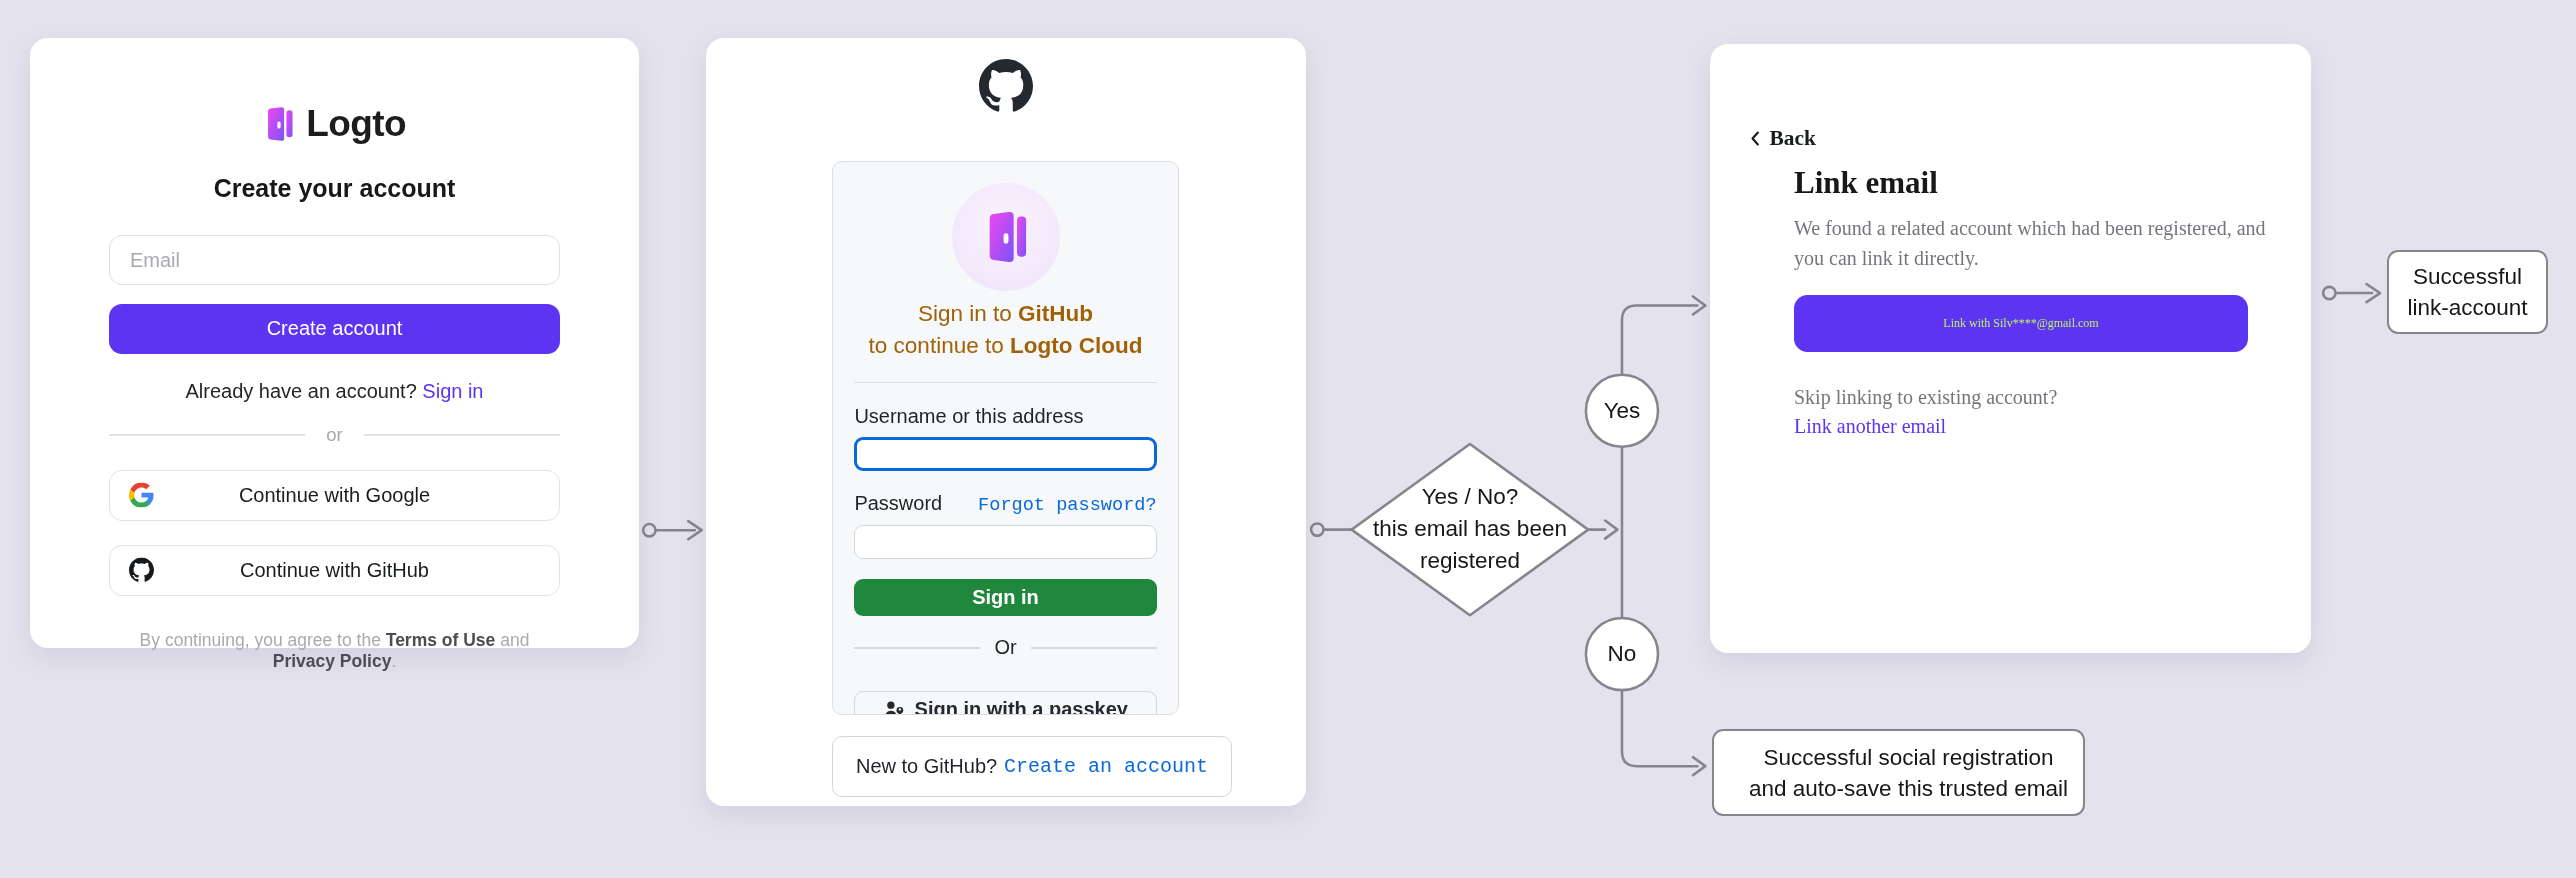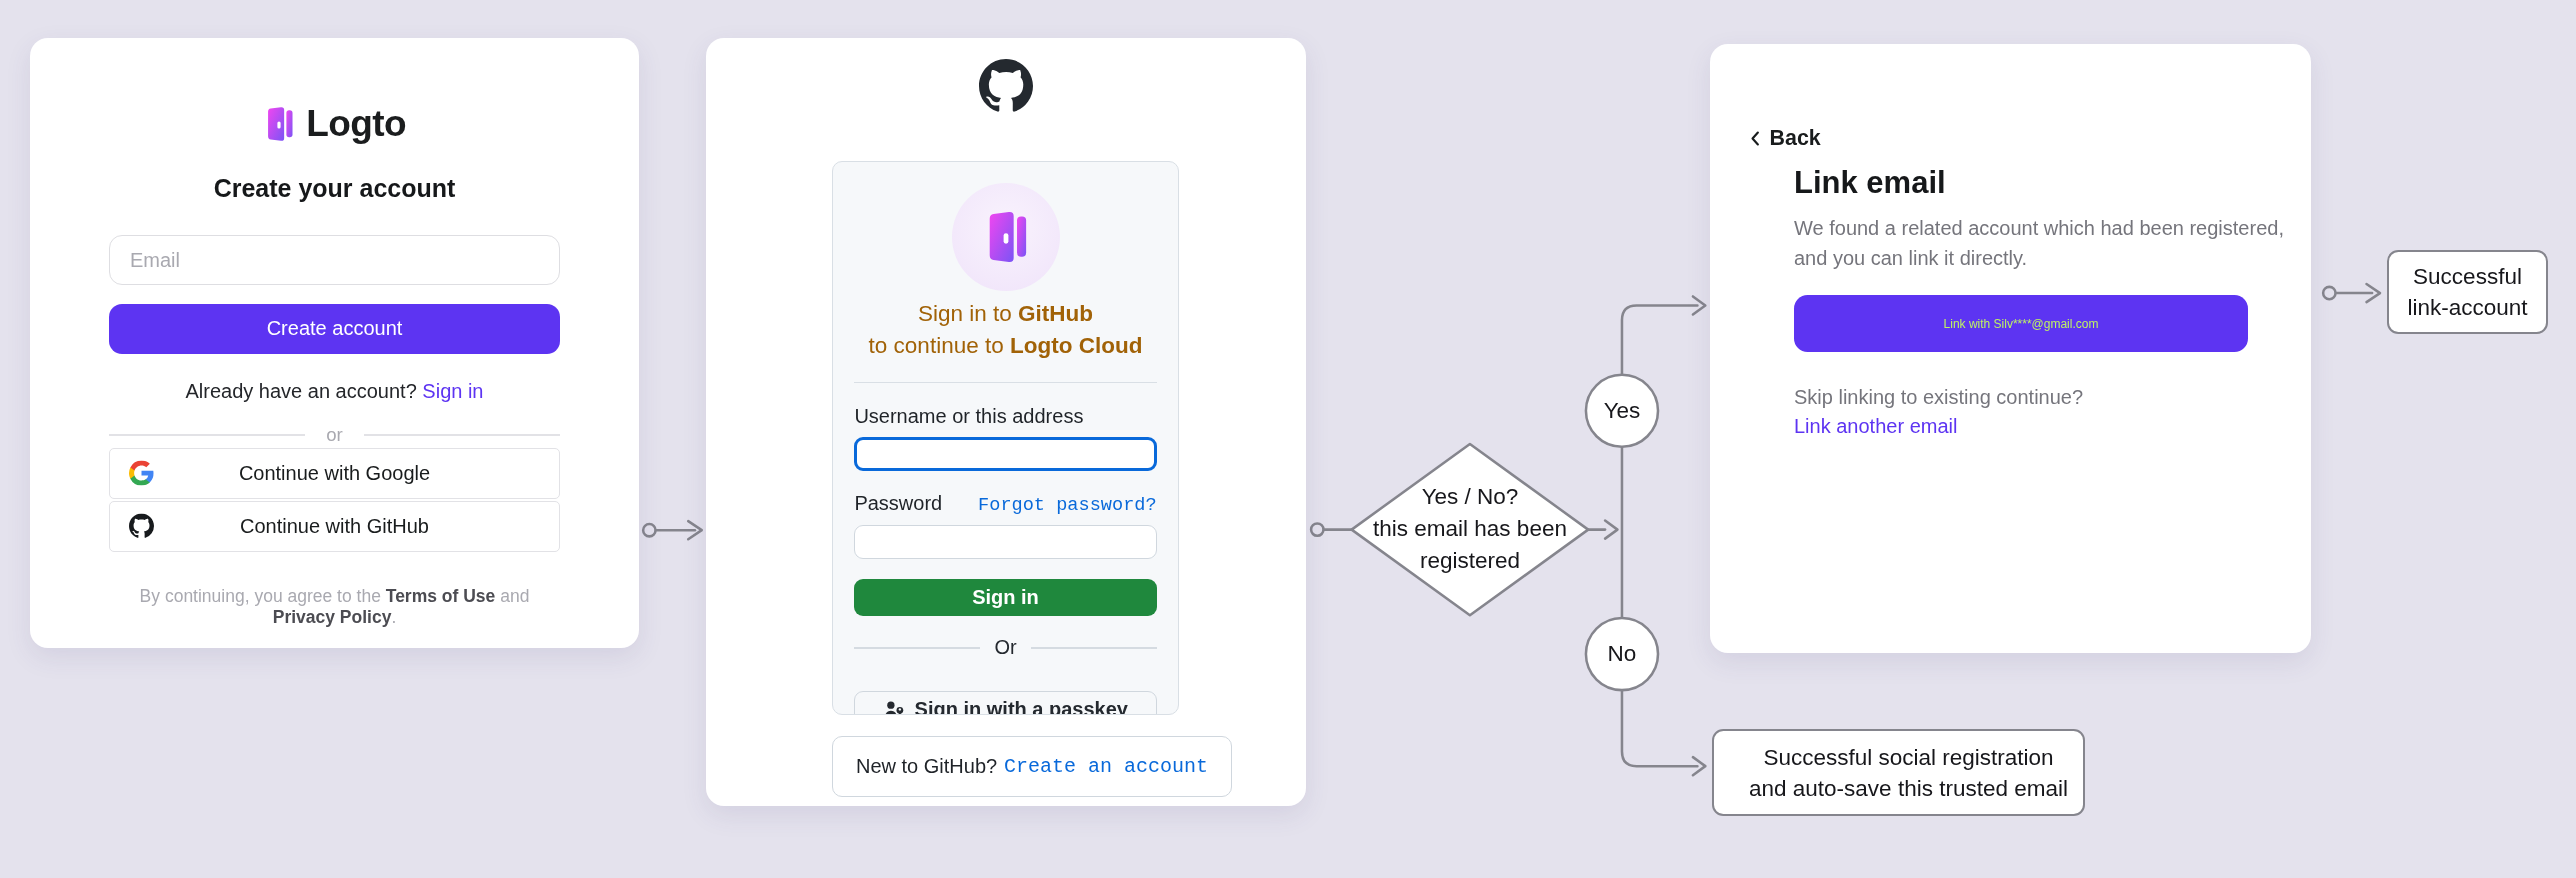--- a/index.html
+++ b/index.html
@@ -33,22 +33,22 @@
   .btn-primary {
     margin-top:18.6px; width:100%; height:50px; border-radius:13px;
     background:#5D34F2; color:#fff; font-size:20px;
   }
   .signin-line { margin-top:26px; text-align:center; font-size:20px; color:#24262A; }
   .link-purple { color:#5D34F2; text-decoration:none; cursor:pointer; }
   .divider-row { margin-top:21.4px; display:flex; align-items:center; gap:21.4px; }
   .divider-row .rule { flex:1; height:1.7px; background:#E2E2E6; }
   .divider-row .divider-label { font-size:18.6px; color:#A9A9B0; }
   .social-btn {
-    position:relative; margin-top:2px; width:100%; height:51px;
-    border:1.7px solid #E2E2E6; border-radius:5px; background:#fff;
+    position:relative; margin-top:24px; width:100%; height:51px;
+    border:1.7px solid #E2E2E6; border-radius:13px; background:#fff;
     display:flex; align-items:center; justify-content:center;
     font-size:20px; color:#191C1D; cursor:pointer;
   }
   .social-btn .social-icon { position:absolute; left:19px; top:50%; transform:translateY(-50%); display:flex; }
   .terms-line { margin-top:34px; text-align:center; font-size:17.5px; color:#A9A9B0; }
   .terms-line b { color:#4C4C52; font-weight:700; }
   
   .card-github { left:706px; top:38px; width:600px; height:768px; padding:0 126px; }
   .gh-logo-row { margin-top:21px; display:flex; justify-content:center; }
   .gh-panel {
@@ -84,21 +84,21 @@
     font-size:20px; font-weight:700; gap:9px;
     box-shadow:0 1.7px 0 rgba(31,35,40,.04);
   }
   .gh-new-box {
     margin-top:21.4px; width:400px; height:61px; background:#fff;
     border:1.7px solid #D0D7DE; border-radius:10px;
     display:flex; align-items:center; justify-content:center; gap:6.8px; font-size:20px; color:#1F2328;
   }
   .gh-new-box .gh-create-link { font-size:20px; }
   
-  .card-link { left:1710px; top:44px; width:601px; height:609px; padding:0 84px; }
+  .card-link { left:1710px; top:44px; width:601px; height:609px; padding:0 84px;font-family:Liberation Serif, serif; }
   .back-row {
     position:absolute; left:37px; top:82px; display:flex; align-items:center; gap:5.6px;
     font-size:21.4px; font-weight:700; color:#191C1D; cursor:pointer;
   }
   .link-title { margin-top:121px; font-size:31px; font-weight:700; color:#16181A; }
   .link-desc { margin-top:12.4px; width:496px; font-size:20px; line-height:30px; color:#75757C; }
   .link-btn {
     margin-top:22px; width:454px; height:57px; border-radius:13.5px;
     background:#5D34F2; color:#bef264; font-size:12px;
   }
@@ -285,20 +285,20 @@
   <div class="card card-link">
     <div class="back-row">
       <svg width="17" height="19" viewBox="0 0 24 32" fill="none" stroke="#191C1D" stroke-width="3.6" stroke-linecap="round" stroke-linejoin="round">
         <polyline points="16,6 7,16 16,26"></polyline>
       </svg>
       <span>Back</span>
     </div>
     <div class="link-title">Link email</div>
     <div class="link-desc">We found a related account which had been registered, and you can link it directly.</div>
     <button class="btn link-btn">Link with Silv****@gmail.com</button>
-    <div class="skip-text">Skip linking to existing continue?</div>
+    <div class="skip-text">Skip linking to existing account?</div>
     <div class="link-another">
       <a class="link-purple">Link another email</a>
     </div>
   </div>
 
 </div>
 
 
 </body></html>

